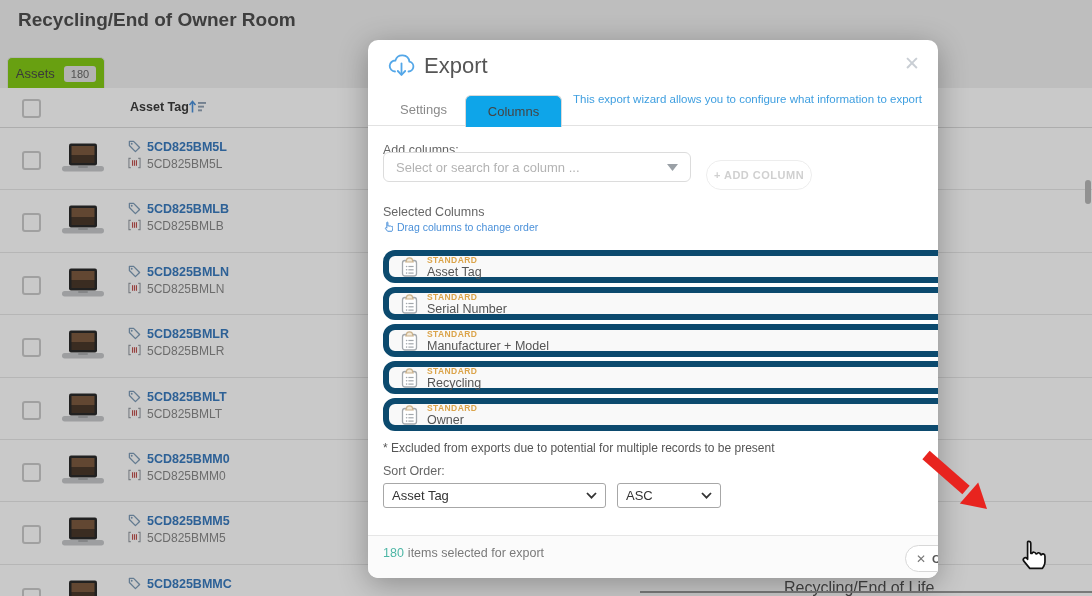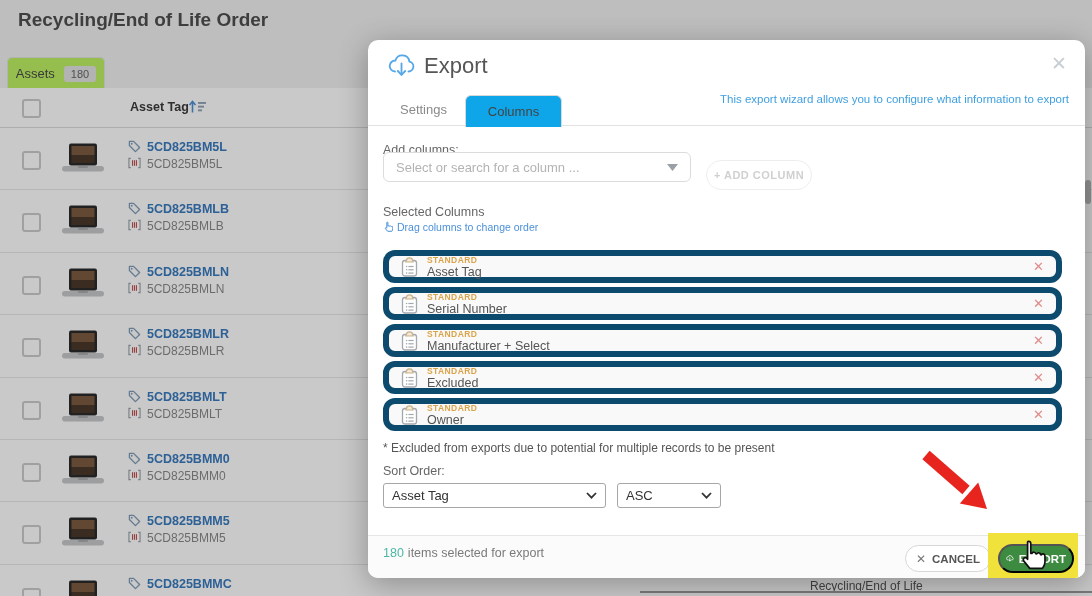--- a/index.html
+++ b/index.html
@@ -1,45 +1,45 @@
 <!DOCTYPE html>
 <html style="--hint-blue: #3f9fe0; --drag-blue: #4a90d9; --link-blue: #3a7bbf; --standard-orange: #dba44a; --remove-red: #e08a8a; --count-teal: #4db6a5; --export-green: #3d8b40; --highlight-yellow: #f1e23b; --arrow-red: #e8241f;"><head>
 <meta charset="utf-8">
 <style>
   html,body{margin:0;padding:0;background:#888;}
   .stage{position:relative;width:1092px;height:596px;overflow:hidden;
          font-family:"Liberation Sans","DejaVu Sans",sans-serif;background:#f2f2f2;}
   
   .bg-page{position:absolute;inset:0;background:#f2f2f2;}
   .page-title{position:absolute;left:18px;top:9px;font-size:19px;font-weight:600;color:#4f4f4f;}
-  .assets-tab{position:absolute;left:7px;top:57px;width:96px;height:31px;background:#bef264;
+  .assets-tab{position:absolute;left:7px;top:57px;width:96px;height:31px;background:#84cc16;
               border:1px solid #e3e3e3;border-bottom:none;border-radius:5px 5px 0 0;
               display:flex;align-items:center;justify-content:center;gap:9px;}
   .assets-tab .tab-label{font-size:13px;color:#4a4a4a;}
   .assets-tab .tab-badge{background:#e4e4e4;border-radius:3px;padding:2px 7px;font-size:11px;color:#666;}
   .table-card{position:absolute;left:0;right:0;top:88px;bottom:0;background:#fff;overflow:hidden;}
   .thead{position:relative;height:39px;border-bottom:1px solid #dcdcdc;}
   .cb{position:absolute;width:15px;height:15px;background:#fff;border:2px solid #cbcbcb;border-radius:3px;}
   .thead .cb{left:22px;top:11px;}
   .th-label{position:absolute;left:130px;top:12px;font-size:12.5px;font-weight:bold;color:#3c3c3c;}
   .sort-icon{position:absolute;left:188px;top:12px;}
   .asset-row{position:relative;height:61.4px;border-bottom:1px solid #e7e7e7;}
   .asset-row .cb{left:22px;top:23px;}
   .asset-row .thumb{position:absolute;left:60px;top:15px;width:46px;height:31px;}
   .row-lines{position:absolute;left:128px;top:12px;}
   .row-line{display:flex;align-items:flex-start;gap:6px;height:17px;}
   .tag-link{font-size:12.5px;font-weight:600;color:#3a7bbf;text-decoration:none;}
   .serial-text{font-size:12px;color:#8a8a8a;}
-  .bg-location-text{position:absolute;left:810px;top:579px;font-size:12px;color:#565656;}
+  .bg-location-text{position:absolute;left:784px;top:579px;font-size:16px;color:#565656;}
   .bg-bottom-line{position:absolute;left:640px;right:0;top:591px;height:2px;background:#9a9a9a;}
   .pg-scroll{position:absolute;right:1px;top:180px;width:6px;height:24px;border-radius:3px;background:#b9b9b9;}
   
   .backdrop{position:absolute;inset:0;background:rgba(0,0,0,.21);}
   
-  .modal{position:absolute;left:368px;top:40px;width:717px;height:538px;background:#fff;
+  .modal{position:absolute;left:368px;top:40px;width:570px;height:538px;background:#fff;
          border-radius:10px;box-shadow:0 6px 30px rgba(0,0,0,.3);overflow:hidden;}
   .m-header{position:absolute;left:20px;top:13px;display:flex;align-items:center;gap:9px;}
   .m-title{font-size:22px;color:#555;}
   .m-close{position:absolute;right:18px;top:14px;font-size:19px;color:#c9ced4;cursor:pointer;line-height:1;}
   .m-tabline{position:absolute;left:0;right:0;top:85px;height:1px;background:#e2e2e2;z-index:1;}
   .tab-settings{position:absolute;left:32px;top:62px;font-size:13px;color:#8a8a8a;z-index:2;}
   .tab-columns{position:absolute;left:97px;top:55px;width:95px;height:31px;background:#0ea5e9;
                border:1px solid #d9d9d9;border-bottom:none;border-radius:6px 6px 0 0;z-index:2;
                display:flex;align-items:center;justify-content:center;font-size:13px;color:#444;}
   .m-hint{position:absolute;right:16px;top:53px;font-size:11.5px;color:var(--hint-blue,#3f9fe0);}
@@ -84,21 +84,21 @@
   
   .arrow-svg{position:absolute;left:895px;top:442px;z-index:30;}
   .cursor-svg{position:absolute;left:1016px;top:539px;z-index:31;}
 </style>
 </head>
 <body>
 
 <div class="stage">
 
   <div class="bg-page">
-    <div class="page-title">Recycling/End of Life Order</div>
+    <div class="page-title">Recycling/End of Owner Room</div>
 
     <div class="assets-tab">
       <span class="tab-label">Assets</span>
       <span class="tab-badge">180</span>
     </div>
 
     <div class="table-card">
       <div class="thead">
         <span class="cb"></span>
         <span class="th-label">Asset Tag</span>
@@ -430,39 +430,39 @@
       <path d="M5.5 3.5a3 2.6 0 0 1 6 0l.8 1.5h-7.6z" fill="#f3ead8" stroke="#c9b089" stroke-width="1.1" stroke-linejoin="round"></path>
       <circle cx="5.6" cy="9.5" r="0.8" fill="#a3a8ad"></circle>
             <line x1="7.4" y1="9.5" x2="12.6" y2="9.5" stroke="#a3a8ad" stroke-width="1.2"></line>
       <circle cx="5.6" cy="12.8" r="0.8" fill="#a3a8ad"></circle>
             <line x1="7.4" y1="12.8" x2="12.6" y2="12.8" stroke="#a3a8ad" stroke-width="1.2"></line>
       <circle cx="5.6" cy="16.1" r="0.8" fill="#a3a8ad"></circle>
             <line x1="7.4" y1="16.1" x2="12.6" y2="16.1" stroke="#a3a8ad" stroke-width="1.2"></line>
     </svg>
     <div>
       <div class="col-type">STANDARD</div>
-      <div class="col-name">Manufacturer + Select</div>
+      <div class="col-name">Manufacturer + Model</div>
     </div>
     <span class="col-remove">✕</span>
   </div>
 
   <div class="col-item">
     <svg class="clip" width="17" height="20" viewBox="0 0 17 20">
       <rect x="1.5" y="3.5" width="14" height="15.5" rx="2.5" fill="#fff" stroke="#a3a8ad" stroke-width="1.3"></rect>
       <path d="M5.5 3.5a3 2.6 0 0 1 6 0l.8 1.5h-7.6z" fill="#f3ead8" stroke="#c9b089" stroke-width="1.1" stroke-linejoin="round"></path>
       <circle cx="5.6" cy="9.5" r="0.8" fill="#a3a8ad"></circle>
             <line x1="7.4" y1="9.5" x2="12.6" y2="9.5" stroke="#a3a8ad" stroke-width="1.2"></line>
       <circle cx="5.6" cy="12.8" r="0.8" fill="#a3a8ad"></circle>
             <line x1="7.4" y1="12.8" x2="12.6" y2="12.8" stroke="#a3a8ad" stroke-width="1.2"></line>
       <circle cx="5.6" cy="16.1" r="0.8" fill="#a3a8ad"></circle>
             <line x1="7.4" y1="16.1" x2="12.6" y2="16.1" stroke="#a3a8ad" stroke-width="1.2"></line>
     </svg>
     <div>
       <div class="col-type">STANDARD</div>
-      <div class="col-name">Excluded</div>
+      <div class="col-name">Recycling</div>
     </div>
     <span class="col-remove">✕</span>
   </div>
 
   <div class="col-item">
     <svg class="clip" width="17" height="20" viewBox="0 0 17 20">
       <rect x="1.5" y="3.5" width="14" height="15.5" rx="2.5" fill="#fff" stroke="#a3a8ad" stroke-width="1.3"></rect>
       <path d="M5.5 3.5a3 2.6 0 0 1 6 0l.8 1.5h-7.6z" fill="#f3ead8" stroke="#c9b089" stroke-width="1.1" stroke-linejoin="round"></path>
       <circle cx="5.6" cy="9.5" r="0.8" fill="#a3a8ad"></circle>
             <line x1="7.4" y1="9.5" x2="12.6" y2="9.5" stroke="#a3a8ad" stroke-width="1.2"></line>

